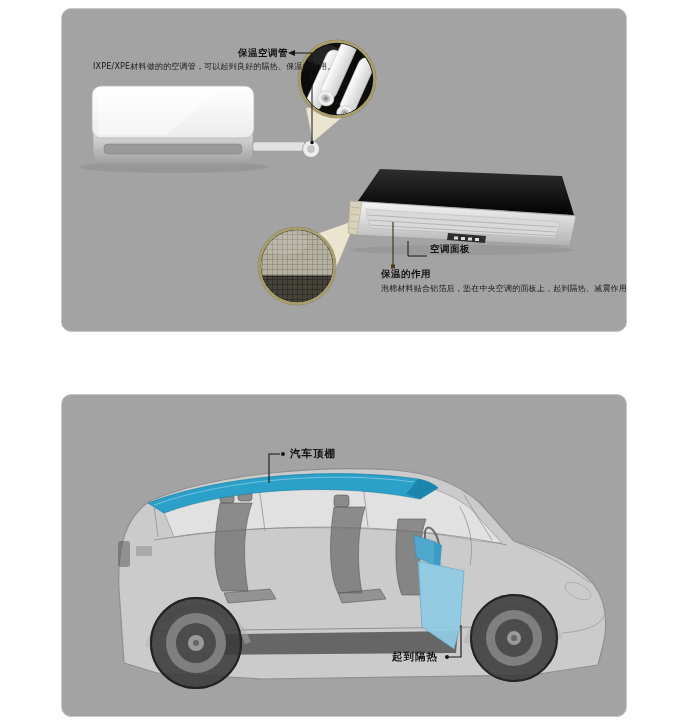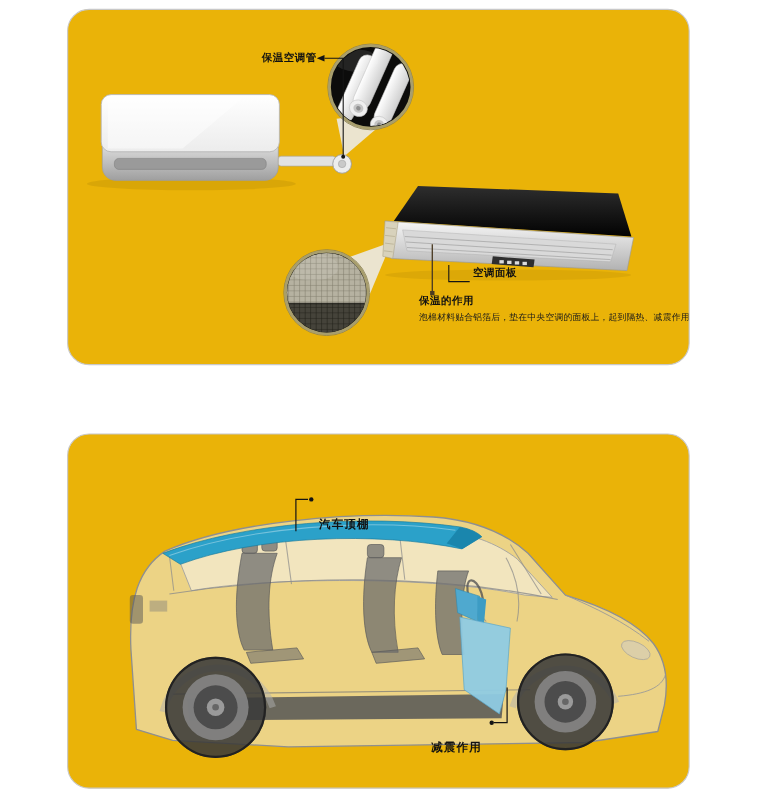--- a/index.html
+++ b/index.html
@@ -1,23 +1,23 @@
 <!DOCTYPE html>
 <html><head>
 <meta charset="utf-8">
 <style>
   html,body{margin:0;padding:0;background:#ffffff;}
   body{width:690px;height:726px;position:relative;font-family:"DejaVu Sans","Liberation Sans",sans-serif;color:#111;}
-  .panel{position:absolute;left:61px;width:566px;background:#eab308;border:1px solid #c8c8c8;border-radius:20px;box-sizing:border-box;overflow:hidden;}
+  .panel{position:absolute;left:61px;width:566px;background:#a3a3a3;border:1px solid #c8c8c8;border-radius:10px;box-sizing:border-box;overflow:hidden;}
   #panel-ac{top:8px;height:324px;}
   #panel-car{top:394px;height:323px;}
   .abs{position:absolute;}
   .lbl-bold{font-weight:bold;font-size:9.5px;line-height:11px;white-space:nowrap;letter-spacing:.5px;}
   .lbl-desc{font-size:8px;line-height:10px;white-space:nowrap;letter-spacing:.2px;color:#1a1a1a;}
-  .car-lbl{font-weight:bold;font-size:10.5px;line-height:12px;white-space:nowrap;letter-spacing:1px;margin-top:24px;}
+  .car-lbl{font-weight:bold;font-size:10.5px;line-height:12px;white-space:nowrap;letter-spacing:1px;}
   
   #pipe-label{left:120px;top:38px;width:106px;text-align:right;}
   #pipe-desc{left:31px;top:53px;}
   #panel-face-label{left:368px;top:234px;}
   #foam-title{left:319px;top:259px;}
   #foam-desc{left:319px;top:275px;}
   #roof-label{left:228px;top:52px;}
   #front-label{left:330px;top:255px;}
   svg{position:absolute;left:0;top:0;}
 </style>
@@ -136,20 +136,21 @@
       <circle cx="250" cy="133.5" r="1.8" fill="#141414" stroke="none"></circle>
       <path d="M346,232 V247 H365"></path>
     </g>
     <g stroke="#4a3a22" stroke-width="1.2" fill="none">
       <path d="M331,213 V257"></path>
       <rect x="329" y="255.5" width="4" height="4" fill="#4a3a22" stroke="none"></rect>
     </g>
   </svg>
 
   <div class="abs lbl-bold" id="pipe-label">保温空调管</div>
+  <div class="abs lbl-desc" id="pipe-desc">IXPE/XPE材料做的的空调管，可以起到良好的隔热、保温的作用。</div>
   <div class="abs lbl-bold" id="panel-face-label">空调面板</div>
   <div class="abs lbl-bold" id="foam-title">保温的作用</div>
   <div class="abs lbl-desc" id="foam-desc">泡棉材料贴合铝箔后，垫在中央空调的面板上，起到隔热、减震作用。</div>
 </div>
 
 <div class="panel" id="panel-car">
 
   <svg width="566" height="321" viewBox="0 0 566 321">
 
     <g>
@@ -217,14 +218,14 @@
 
     <g stroke="#141414" stroke-width="1.1" fill="none">
       <path d="M207,88 V59 H218"></path>
       <circle cx="221" cy="59" r="2" fill="#141414" stroke="none"></circle>
       <circle cx="385" cy="262" r="2" fill="#141414" stroke="none"></circle>
       <path d="M387,262 H399 V230"></path>
     </g>
   </svg>
 
   <div class="abs car-lbl" id="roof-label">汽车顶棚</div>
-  <div class="abs car-lbl" id="front-label">减震作用</div>
+  <div class="abs car-lbl" id="front-label">起到隔热</div>
 </div>
 
 </body></html>

